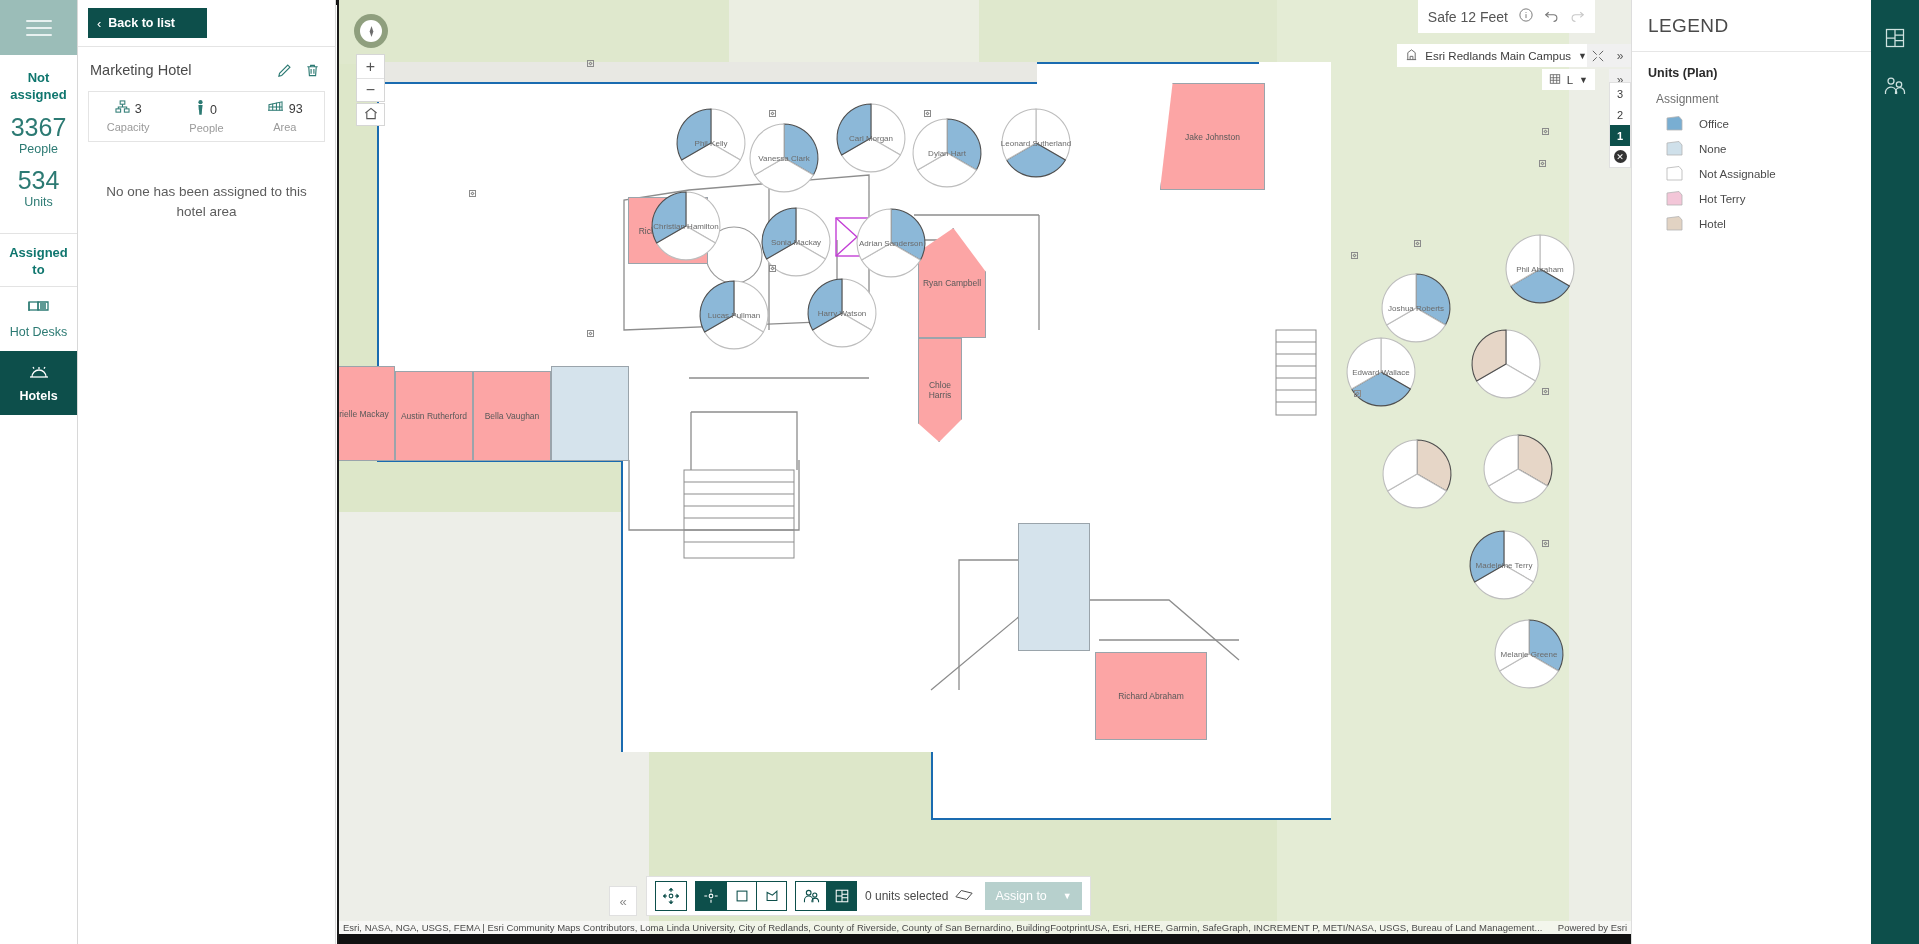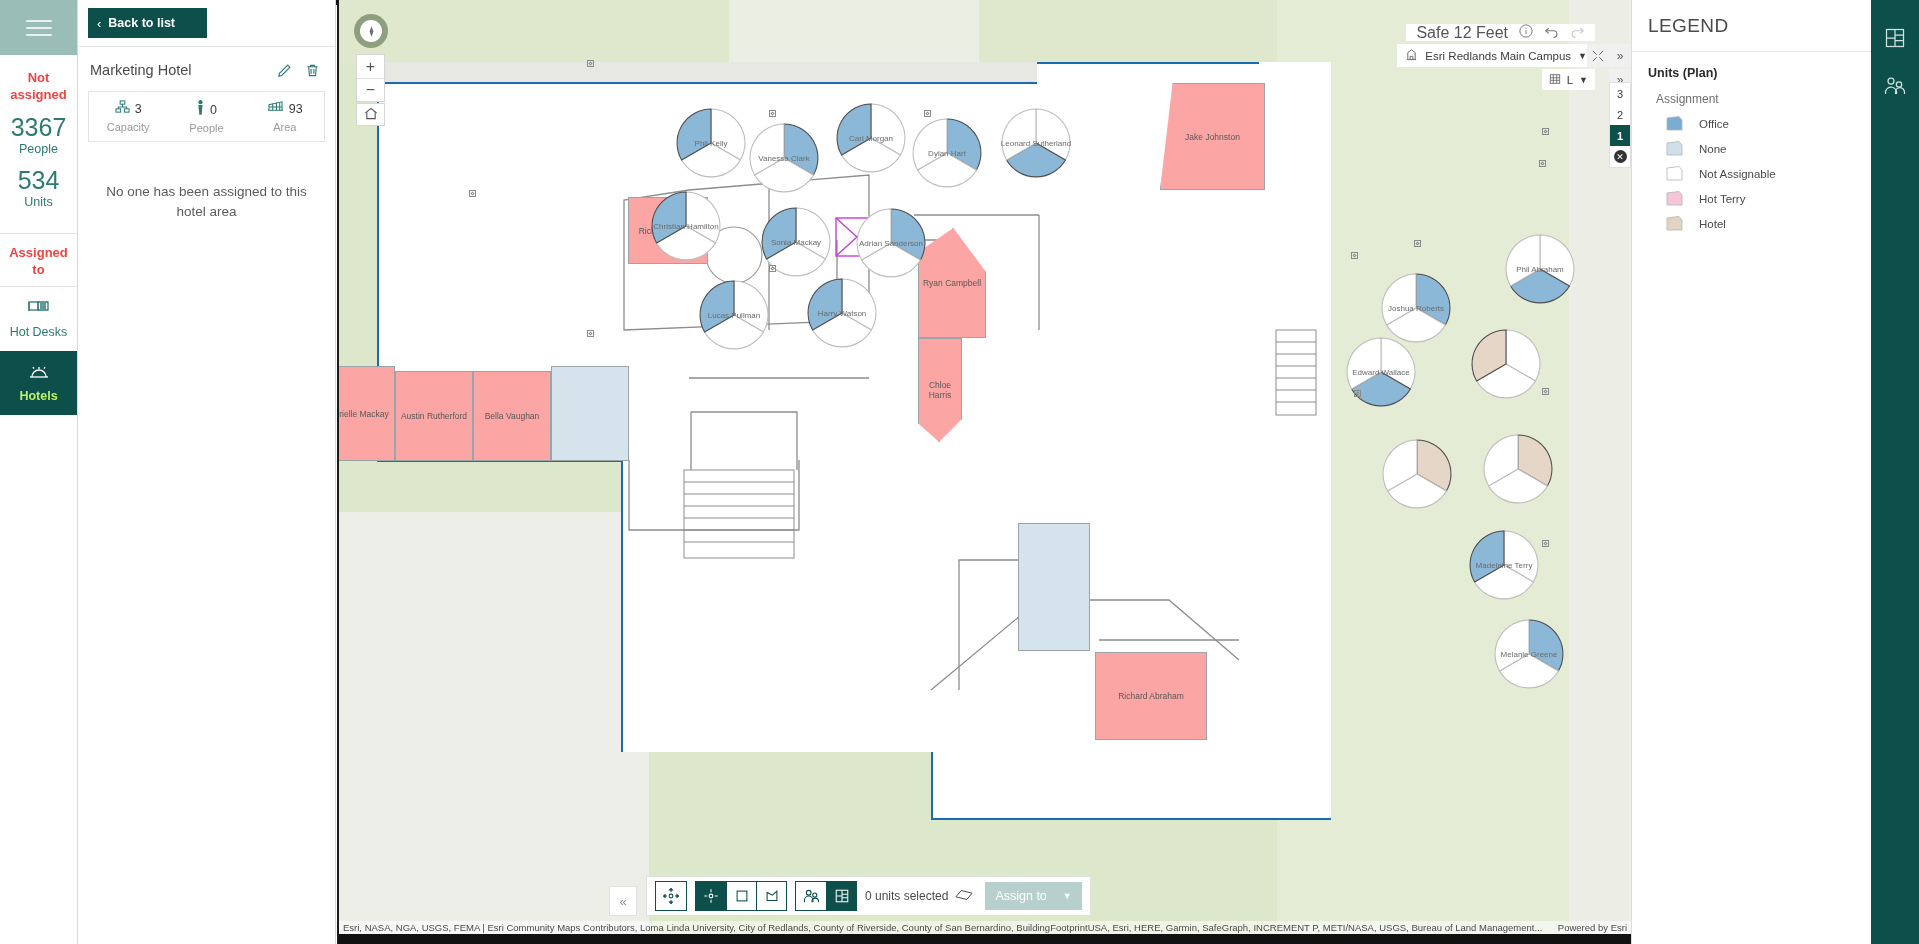--- a/index.html
+++ b/index.html
@@ -8,27 +8,27 @@
   .app { position:relative; width:1919px; height:944px; background:#fff; }
 
   
   .rail { position:absolute; left:0; top:0; width:78px; height:944px;
     background:#ffffff; border-right:1px solid #d8d8d8; }
   .rail-burger { height:55px; background:#9bbdb8; display:flex;
     align-items:center; justify-content:center; }
   .burger-lines { width:26px; }
   .burger-lines i { display:block; height:2px; background:#e8f1f0; margin:5px 0; border-radius:1px;}
   .rail-sec { border-bottom:1px solid #e3e3e3; padding:10px 4px 14px; text-align:center; }
-  .rail-title { font-size:13px; font-weight:bold; color:#ef4444; line-height:17px; margin:4px 0 10px;}
+  .rail-title { font-size:13px; font-weight:bold; color:#0f766e; line-height:17px; margin:4px 0 10px;}
   .rail-num { font-size:25px; color:#2c7a73; line-height:28px; font-weight:400;}
   .rail-lbl { font-size:12.5px; color:#2c7a73; line-height:17px; margin-bottom:8px;}
   .rail-item { text-align:center; padding:12px 4px; }
   .rail-item .ri-lbl { font-size:12.5px; color:#2c7a73; margin-top:4px;}
   .rail-item.active { background:#0d4f4b; }
-  .rail-item.active .ri-lbl { color:#bef264; font-weight:bold;}
+  .rail-item.active .ri-lbl { color:#ffffff; font-weight:bold;}
 
   
   .panel { position:absolute; left:78px; top:0; width:258px; height:944px;
     background:#ffffff; border-right:1px solid #d8d8d8; }
   .panel-top { height:46px; background:#fff; position:relative; }
   .back-btn { position:absolute; left:10px; top:8px; height:30px; width:119px;
     background:#0d4f4b; color:#fff; font-size:12.5px; font-weight:bold;
     display:flex; align-items:center; gap:7px; padding-left:9px; cursor:pointer; }
   .back-btn .chev { font-size:13px; font-weight:normal; }
   .panel-sep { height:1px; background:#e4e4e4; }
@@ -73,22 +73,22 @@
   .compass .nd { width:22px; height:22px; border-radius:50%; background:#fff;
     display:flex; align-items:center; justify-content:center; font-size:13px; color:#444;}
   .zoomstack { position:absolute; left:17px; top:54px; width:29px; background:#fff;
     border:1px solid #d6d6d6; }
   .zbtn { height:23px; display:flex; align-items:center; justify-content:center;
     font-size:16px; color:#555; cursor:pointer;}
   .zbtn+.zbtn { border-top:1px solid #e2e2e2; }
   .homebtn { position:absolute; left:17px; top:103px; width:29px; height:23px;
     background:#fff; border:1px solid #d6d6d6; display:flex;
     align-items:center; justify-content:center; cursor:pointer;}
-  .safebar { position:absolute; right:36px; top:0; height:17px; background:#fff;
-    display:flex; align-items:center; gap:11px; padding:0 10px; font-size:16px; color:#555;margin-top:24px;}
+  .safebar { position:absolute; right:36px; top:0; height:33px; background:#fff;
+    display:flex; align-items:center; gap:11px; padding:0 10px; font-size:14px; color:#555;}
   .sitebar { position:absolute; right:36px; top:44px; height:23px; background:#fff;
     display:flex; align-items:center; gap:7px; padding:0 8px; font-size:11.5px; color:#3b3b3b;
     cursor:pointer;}
   .facbar { position:absolute; right:36px; top:69px; height:21px; background:#fff;
     display:flex; align-items:center; gap:6px; padding:0 7px; font-size:11.5px; color:#3b3b3b;
     cursor:pointer;}
   .expander { position:absolute; right:0; width:22px; background:#f0f0f0;
     display:flex; align-items:center; justify-content:center; font-size:12px;
     color:#5c5c5c; cursor:pointer;}
   .levels { position:absolute; right:0; top:82px; width:22px; background:#fff;

